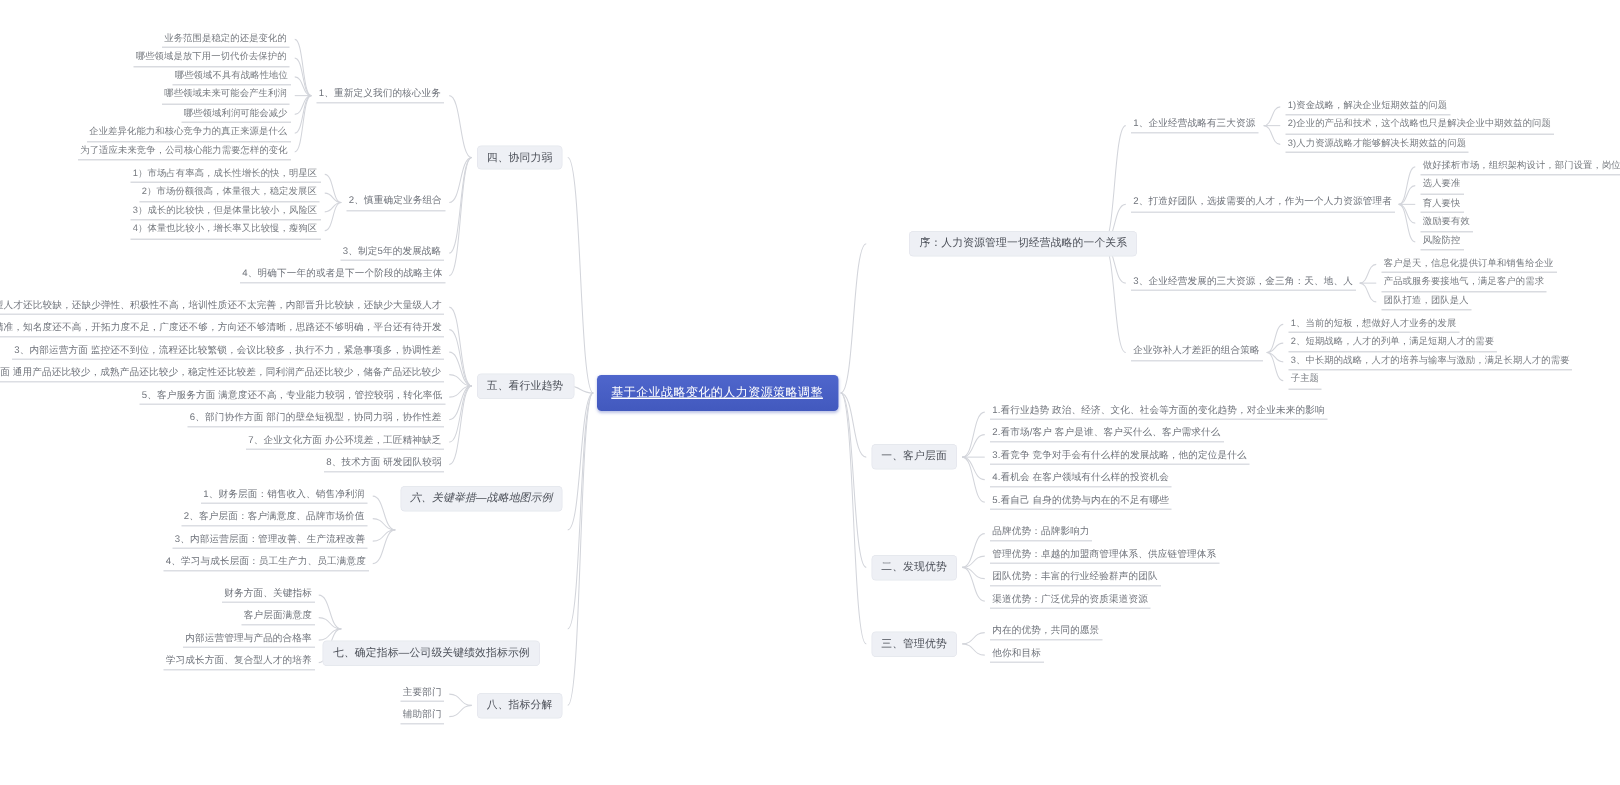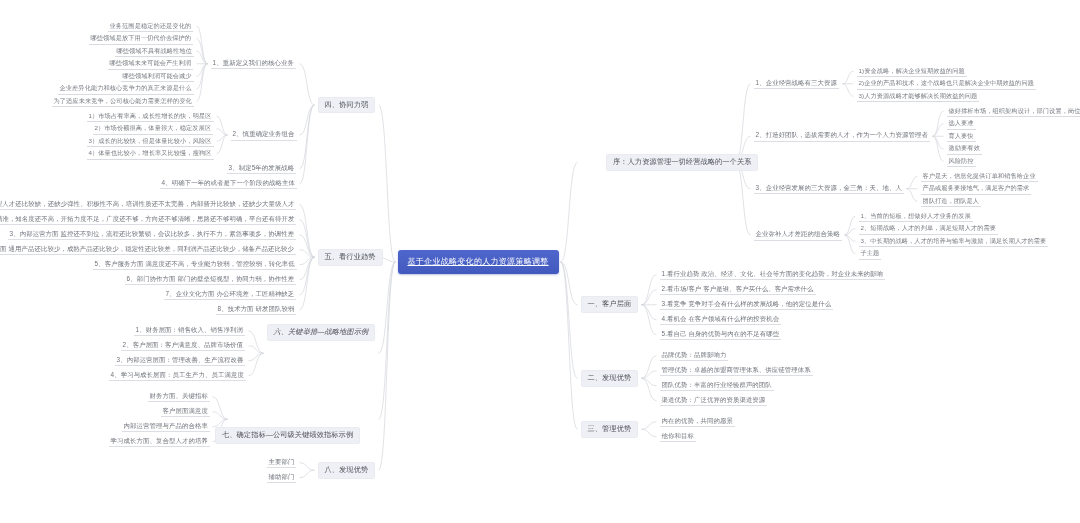--- a/index.html
+++ b/index.html
@@ -197,17 +197,17 @@
       <div class="node topic" style="top: 324px; left: 266.5px; font-style: italic;">六、关键举措—战略地图示例</div>
       <div class="node sub" style="top: 324.75px; left: 133.5px;">1、财务层面：销售收入、销售净利润</div>
       <div class="node sub" style="top: 339.75px; left: 120.5px;">2、客户层面：客户满意度、品牌市场价值</div>
       <div class="node sub" style="top: 354.75px; left: 114.5px;">3、内部运营层面：管理改善、生产流程改善</div>
       <div class="node sub" style="top: 369.75px; left: 108.5px;">4、学习与成长层面：员工生产力、员工满意度</div>
       <div class="node topic" style="top: 410.75px; left: 215px; margin-top: 16px;">七、确定指标—公司级关键绩效指标示例</div>
       <div class="node sub" style="top: 390.75px; left: 147.5px;">财务方面、关键指标</div>
       <div class="node sub" style="top: 405.75px; left: 160.5px;">客户层面满意度</div>
       <div class="node sub" style="top: 420.75px; left: 121.5px;">内部运营管理与产品的合格率</div>
       <div class="node sub" style="top: 435.75px; left: 108.5px;">学习成长方面、复合型人才的培养</div>
-      <div class="node topic" style="top: 461.75px; left: 317.5px;">八、发现优势</div>
+      <div class="node topic" style="top: 461.75px; left: 317.5px;">八、指标分解</div>
       <div class="node sub" style="top: 456.75px; left: 266.5px;">主要部门</div>
       <div class="node sub" style="top: 471.75px; left: 266.5px;">辅助部门</div>
     </div>
 </div>
 
 </body></html>

